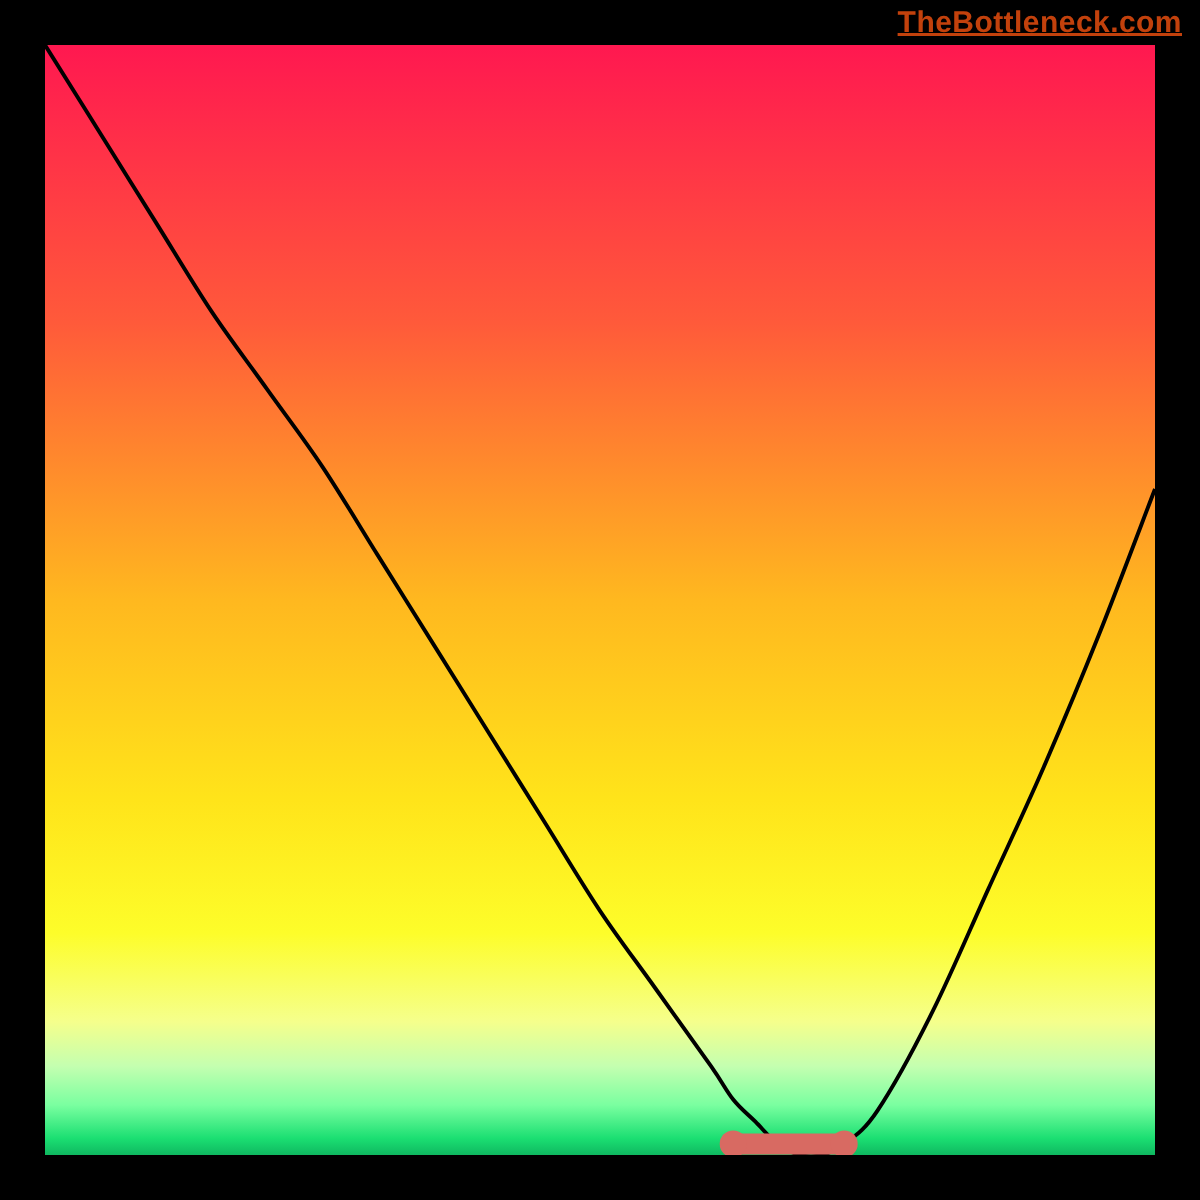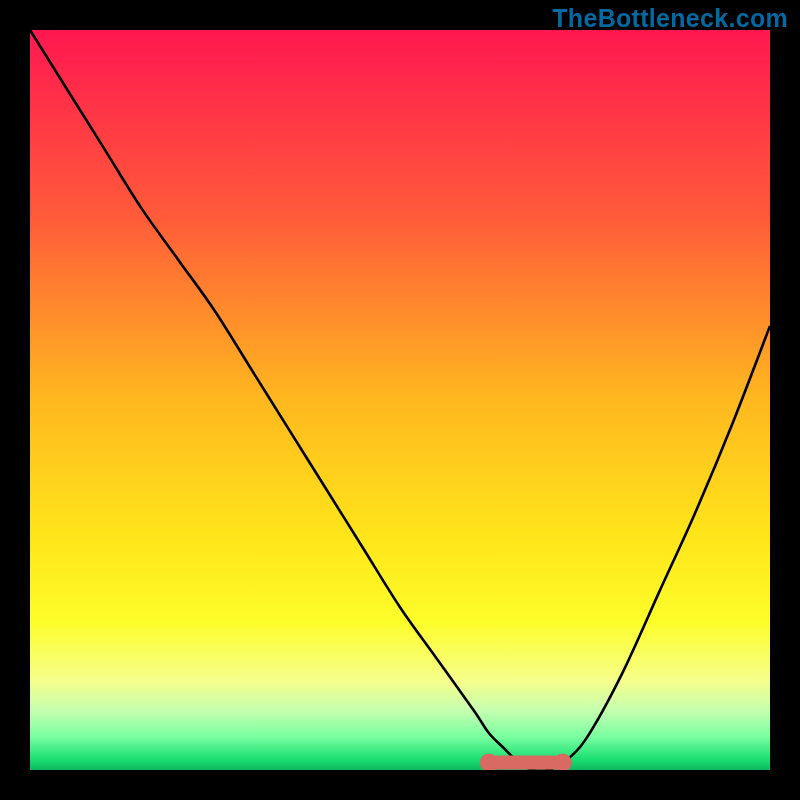--- a/index.html
+++ b/index.html
@@ -13,25 +13,26 @@
   }
   .stage {
     position: relative;
     width: 800px;
     height: 800px;
   }
   .watermark {
     position: absolute;
     top: 4px;
     right: 12px;
-    color: #0369a1;
-    font-size: 25px;
+    color: #c2410c;
+    font-size: 20px;
     font-weight: 600;
     letter-spacing: 0.3px;
     user-select: none;
+    text-decoration: underline;
   }
   .plot {
     position: absolute;
     left: 30px;
     top: 30px;
     width: 740px;
     height: 740px;
     overflow: hidden;
   }
   .plot svg {

